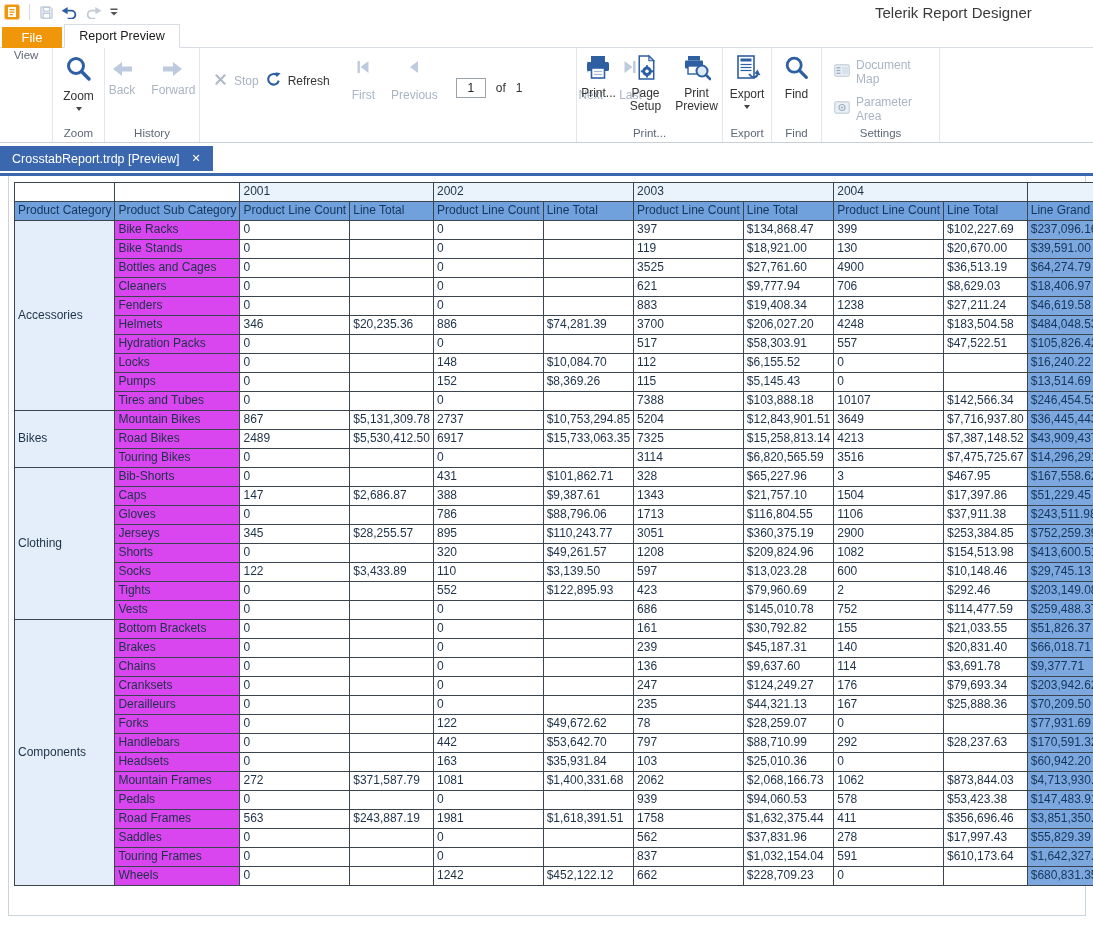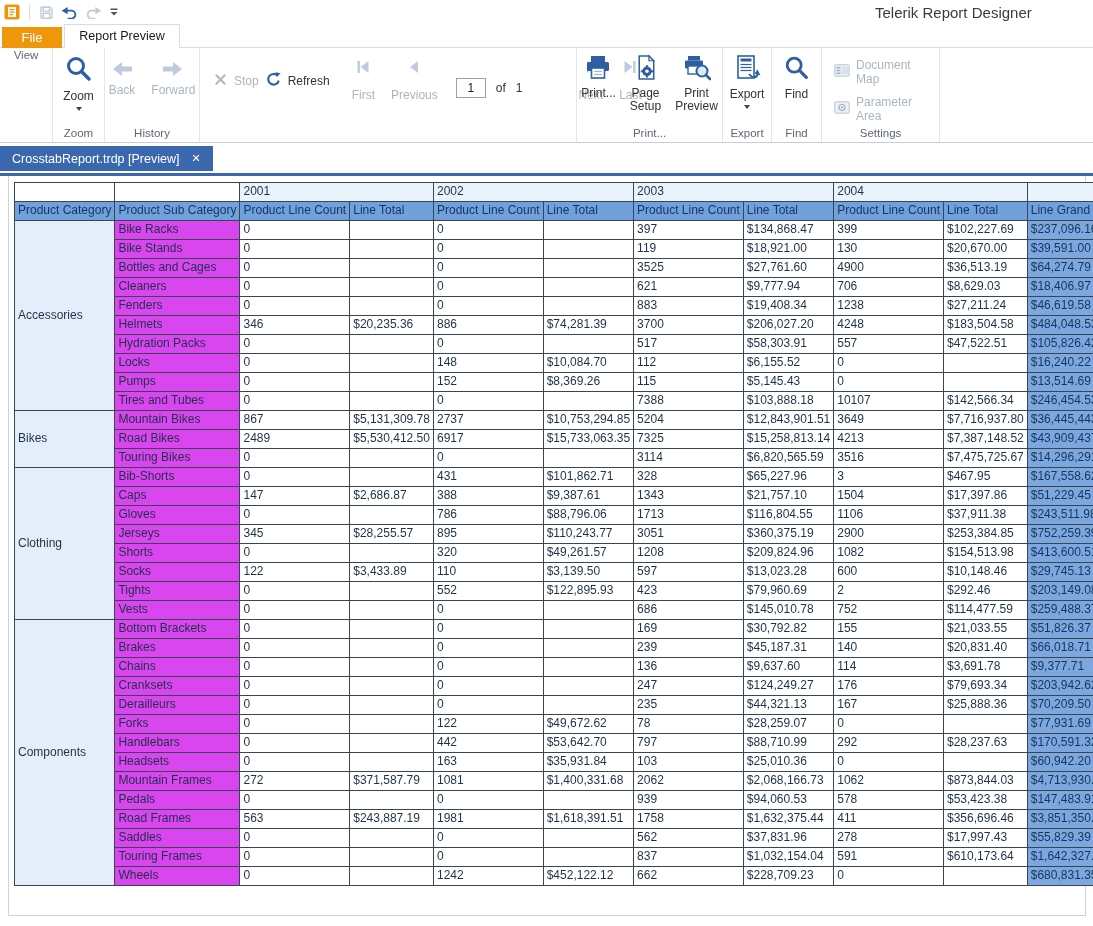--- a/index.html
+++ b/index.html
@@ -642,21 +642,21 @@
           <td class="val">$114,477.59</td>
           <td class="grand">$259,488.37</td>
         </tr>
         <tr>
           <td class="cat" rowspan="14">Components</td>
           <td class="sub">Bottom Brackets</td>
           <td class="val">0</td>
           <td class="val"></td>
           <td class="val">0</td>
           <td class="val"></td>
-          <td class="val">169</td>
+          <td class="val">161</td>
           <td class="val">$30,792.82</td>
           <td class="val">155</td>
           <td class="val">$21,033.55</td>
           <td class="grand">$51,826.37</td>
         </tr>
         <tr>
           <td class="sub">Brakes</td>
           <td class="val">0</td>
           <td class="val"></td>
           <td class="val">0</td>

